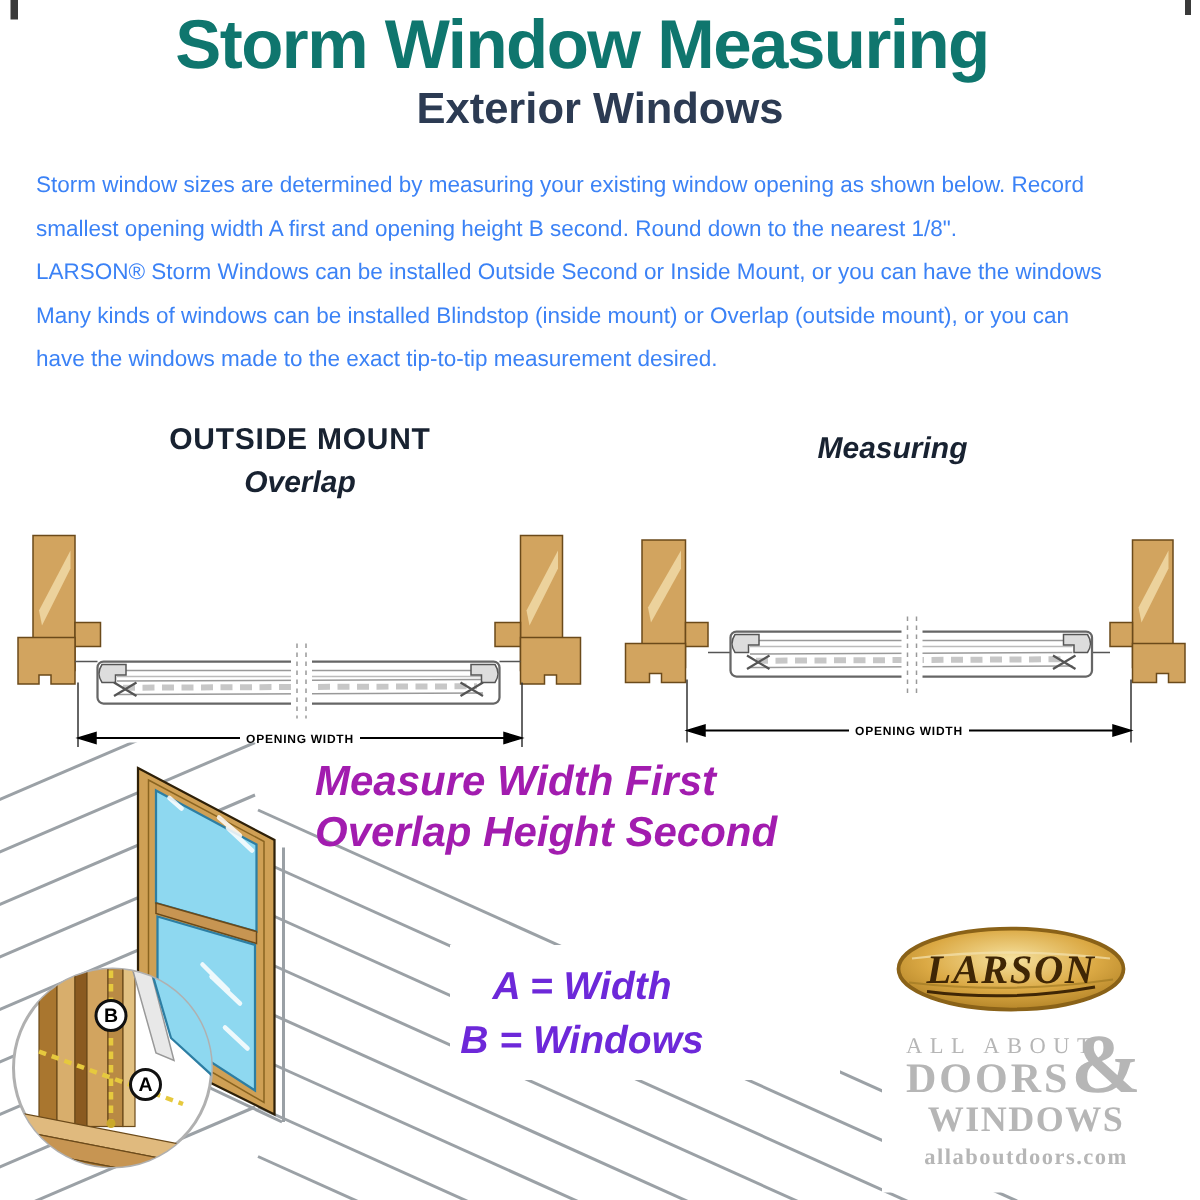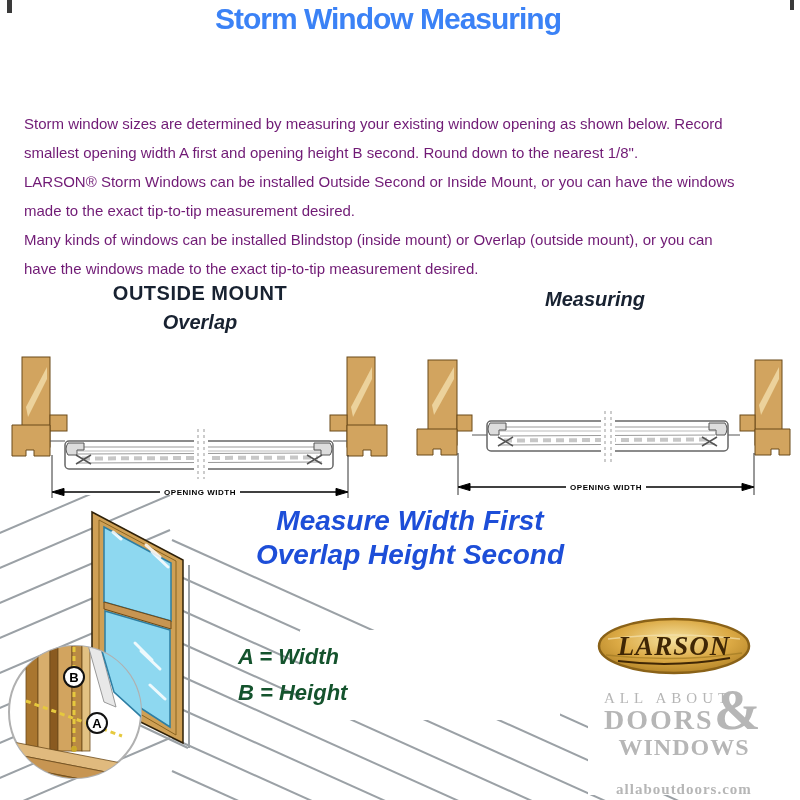--- a/index.html
+++ b/index.html
@@ -1,66 +1,66 @@
 <!DOCTYPE html>
 <html><head>
 <meta charset="utf-8">
 <style>
   html,body{margin:0;padding:0;background:#fff;}
   #stage{position:relative;width:800px;height:800px;background:#fff;overflow:hidden;
          font-family:"Liberation Sans",sans-serif;}
   .title{position:absolute;top:2px;left:0;width:776px;text-align:center;
-         font-size:30px;font-weight:bold;letter-spacing:-1px;color:#3b82f6;white-space:nowrap;}
+         font-size:46px;font-weight:bold;letter-spacing:-1px;color:#0f766e;white-space:nowrap;}
   .subtitle{position:absolute;top:57px;left:0;width:800px;text-align:center;
          font-size:29px;font-weight:bold;color:#2c3b53;white-space:nowrap;}
-  .intro{position:absolute;top:109px;left:24px;width:770px;color:#701a75;
+  .intro{position:absolute;top:109px;left:24px;width:770px;color:#3b82f6;
          font-size:15px;line-height:29px;}
   .intro div{white-space:nowrap;height:29px;}
   .dg-head{position:absolute;top:282px;text-align:center;color:#182231;}
   .dg-head .h1{font-size:20px;font-weight:bold;letter-spacing:0.5px;}
   .dg-head .h2{font-size:20px;font-weight:bold;margin-top:6px;font-style:italic;}
   .col-left{left:0;width:400px;}
   .col-right{left:395px;width:400px;}
   svg{display:block;}
   .dia{position:absolute;top:345px;}
   .dia.left{left:0;}
   .dia.right{left:400px;}
   .scene{position:absolute;left:0;top:495px;z-index:0;}
-  .instr{position:absolute;left:210px;top:504px;width:400px;text-align:center;z-index:2;
-         font-size:28px;font-weight:bold;font-style:italic;color:#1d4ed8;line-height:34px;white-space:nowrap;}
-  .legend{position:absolute;left:238px;top:639px;width:300px;text-align:left;z-index:2;
-         font-size:22px;font-weight:bold;font-style:italic;color:#14532d;line-height:36px;white-space:nowrap;}
+  .instr{position:absolute;left:210px;top:504px;width:400px;z-index:2;
+         font-size:28px;font-weight:bold;font-style:italic;color:#a21caf;line-height:34px;white-space:nowrap;}
+  .legend{position:absolute;left:238px;top:639px;width:300px;text-align:center;z-index:2;
+         font-size:26px;font-weight:bold;font-style:italic;color:#6d28d9;line-height:36px;white-space:nowrap;}
   .larson{position:absolute;left:596px;top:617px;z-index:2;}
   .aadw{position:absolute;left:604px;top:690px;width:170px;z-index:2;
         font-family:"Liberation Serif",serif;color:#b6b6b6;}
   .aadw .l1{font-size:15px;letter-spacing:5px;width:128px;text-align:right;white-space:nowrap;}
   .aadw .l2{font-size:28px;font-weight:bold;letter-spacing:2px;width:128px;text-align:left;
             line-height:26px;white-space:nowrap;}
   .aadw .amp{position:absolute;left:110px;top:-8px;font-size:56px;font-weight:bold;line-height:56px;}
   .aadw .l3{font-size:24px;font-weight:bold;letter-spacing:1px;width:160px;text-align:center;
             line-height:26px;margin-top:1px;white-space:nowrap;}
   .aadw .l4{font-size:15px;font-weight:bold;letter-spacing:1px;width:160px;text-align:center;
-            margin-top:21px;white-space:nowrap;}
+            margin-top:4px;white-space:nowrap;}
   .cropmark{position:absolute;background:#3a3a3a;z-index:3;}
 </style>
 </head>
 <body>
 
 <div id="stage">
 
   <div class="cropmark" style="left:7px;top:0;width:5px;height:13px;"></div>
   <div class="cropmark" style="left:790px;top:0;width:4px;height:10px;"></div>
 
   <div class="title">Storm Window Measuring</div>
+  <div class="subtitle">Exterior Windows</div>
 
   <div class="intro">
     <div>Storm window sizes are determined by measuring your existing window opening as shown below. Record</div>
     <div>smallest opening width A first and opening height B second. Round down to the nearest 1/8".</div>
     <div>LARSON® Storm Windows can be installed Outside Second or Inside Mount, or you can have the windows</div>
-    <div>made to the exact tip-to-tip measurement desired.</div>
     <div>Many kinds of windows can be installed Blindstop (inside mount) or Overlap (outside mount), or you can</div>
     <div>have the windows made to the exact tip-to-tip measurement desired.</div>
   </div>
 
   <div class="dg-head col-left">
     <div class="h1">OUTSIDE MOUNT</div>
     <div class="h2">Overlap</div>
   </div>
   <div class="dg-head col-right">
     <div class="h2">Measuring</div>
@@ -236,21 +236,21 @@
     </g>
   </svg>
 
   <div class="instr">
     <div>Measure Width First</div>
     <div>Overlap Height Second</div>
   </div>
 
   <div class="legend">
     <div>A = Width</div>
-    <div>B = Height</div>
+    <div>B = Windows</div>
   </div>
 
   <svg class="larson" width="156" height="60" viewBox="0 0 156 60">
     <ellipse cx="78" cy="29" rx="75" ry="27" fill="url(#goldfill)" stroke="#8a6218" stroke-width="2.5"></ellipse>
     <defs>
       <radialGradient id="goldfill" cx="50%" cy="38%" r="70%">
         <stop offset="0%" stop-color="#f6e2a0"></stop>
           <stop offset="55%" stop-color="#dba944"></stop>
         <stop offset="100%" stop-color="#a97a20"></stop>
       </radialGradient>

